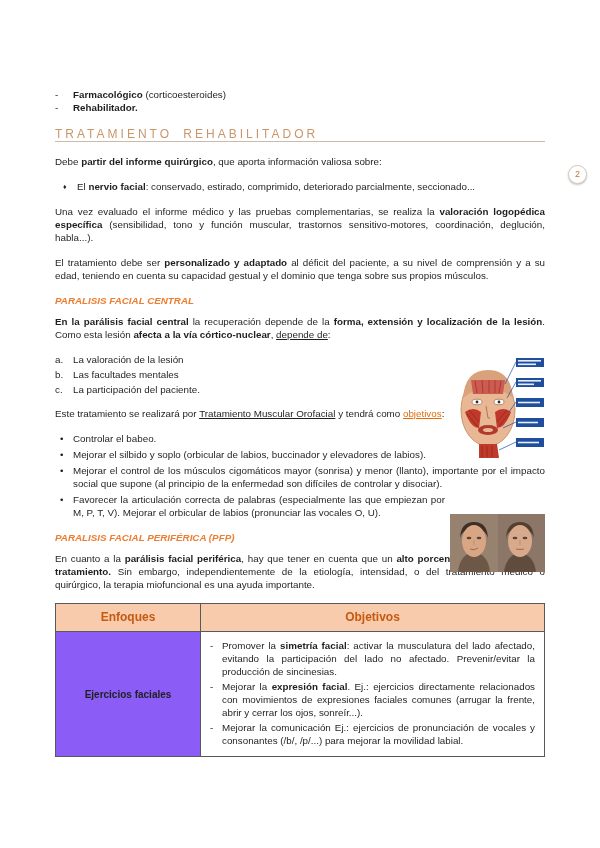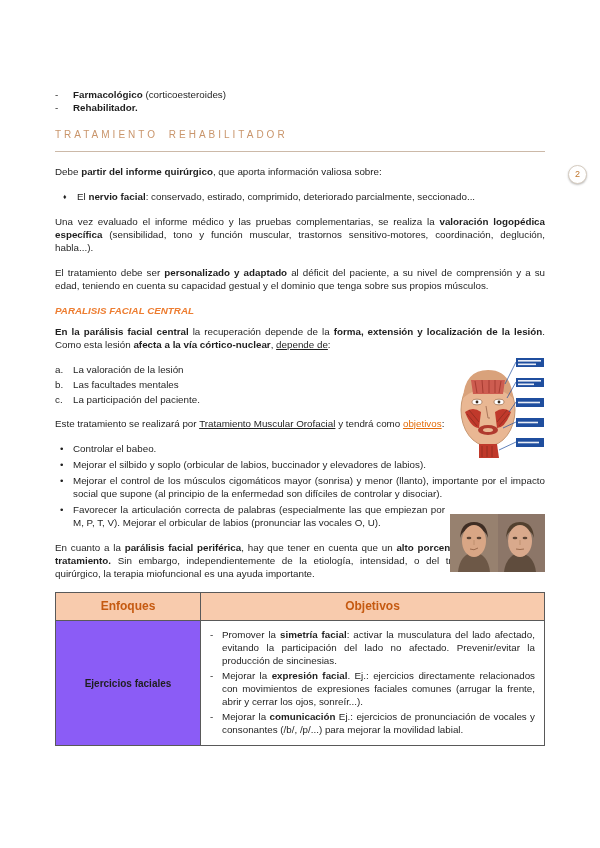--- a/index.html
+++ b/index.html
@@ -28,24 +28,24 @@
 
   
   .dash-list { margin-bottom: 14px; }
   .li { display: flex; align-items: flex-start; }
   .dash-list .marker { flex: 0 0 18px; }
   .litext { flex: 1 1 auto; text-align: justify; }
 
   
   .rule-heading {
     color: #C9956B;
-    font-size: 10px;
+    font-size: 12px;
     letter-spacing: 3px;
     word-spacing: 5px;
-    padding-bottom: 10px;
+    padding-bottom: 0;
     border-bottom: 1px solid #ccb9a8;
     margin-bottom: 13px;
   }
 
   
   .diamond-list { margin-bottom: 12px; padding-left: 8px; }
   .diamond-list .li { margin-bottom: 3px; }
   .diamond-list .marker { flex: 0 0 14px; font-size: 7px; line-height: 13px; }
 
   
@@ -186,20 +186,21 @@
       <div class="li">
         <span class="marker">•</span>
         <span class="litext"><span>Mejorar el control de los músculos cigomáticos mayor (sonrisa) y menor (llanto), importante por el impacto social que supone (al principio de la enfermedad son difíciles de controlar y disociar).</span></span>
       </div>
       <div class="li pr100">
         <span class="marker">•</span>
         <span class="litext"><span>Favorecer la articulación correcta de palabras (especialmente las que empiezan por M, P, T, V). Mejorar el orbicular de labios (pronunciar las vocales O, U).</span></span>
       </div>
     </div>
 
+    <div class="orange-heading">PARALISIS FACIAL PERIFÉRICA (PFP)</div>
 
     <p class="para"><span>En cuanto a la </span><span style="font-weight: bold;">parálisis facial periférica</span><span>, hay que tener en cuenta que un </span><span style="font-weight: bold;">alto porcentaje se recupera sin tratamiento.</span><span> Sin embargo, independientemente de la etiología, intensidad, o del tratamiento médico o quirúrgico, la terapia miofuncional es una ayuda importante.</span></p>
 
     <table class="enfoques">
       <thead>
         <tr>
           <th>Enfoques</th>
           <th>Objetivos</th>
         </tr>
       </thead>
@@ -210,21 +211,21 @@
             <div class="tli">
               <span class="marker">-</span>
               <span class="litext"><span>Promover la </span><span style="font-weight: bold;">simetría facial</span><span>: activar la musculatura del lado afectado, evitando la participación del lado no afectado. Prevenir/evitar la producción de sincinesias.</span></span>
             </div>
             <div class="tli">
               <span class="marker">-</span>
               <span class="litext"><span>Mejorar la </span><span style="font-weight: bold;">expresión facial</span><span>. Ej.: ejercicios directamente relacionados con movimientos de expresiones faciales comunes (arrugar la frente, abrir y cerrar los ojos, sonreír...).</span></span>
             </div>
             <div class="tli">
               <span class="marker">-</span>
-              <span class="litext"><span>Mejorar la </span><span style="font-weight: bold;">comunicación</span><span> Ej.: ejercicios de pronunciación de vocales y consonantes (/b/, /p/...) para mejorar la movilidad labial.</span></span>
+              <span class="litext"><span>Mejorar la </span><span style="font-weight: normal;">comunicación</span><span> Ej.: ejercicios de pronunciación de vocales y consonantes (/b/, /p/...) para mejorar la movilidad labial.</span></span>
             </div>
           </td>
         </tr>
       </tbody>
     </table>
 
   </div>
 
   <div class="fig-anatomy">
     <svg width="90" height="106" viewBox="0 0 90 106" xmlns="http://www.w3.org/2000/svg">

